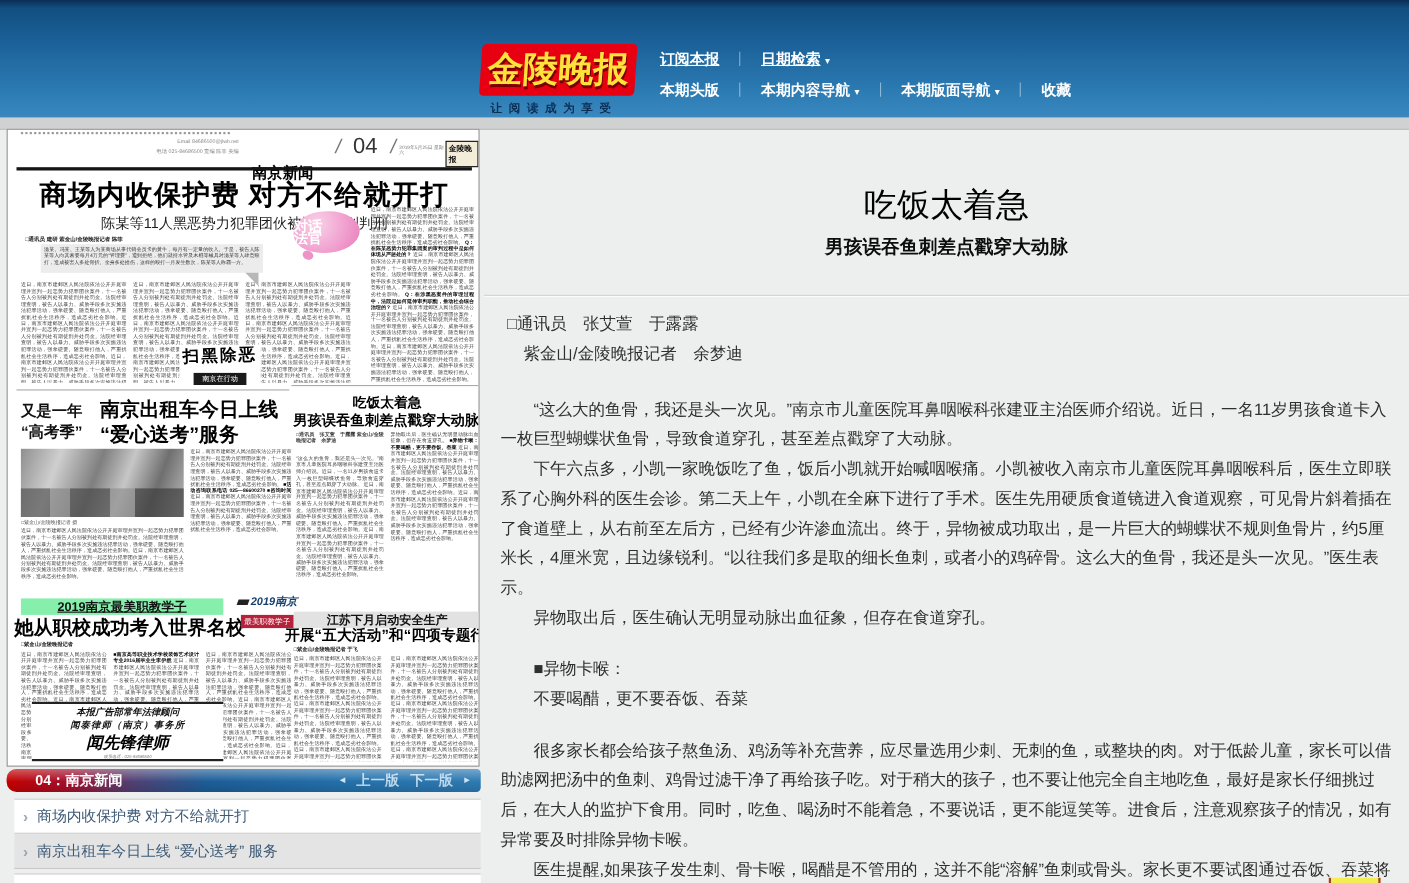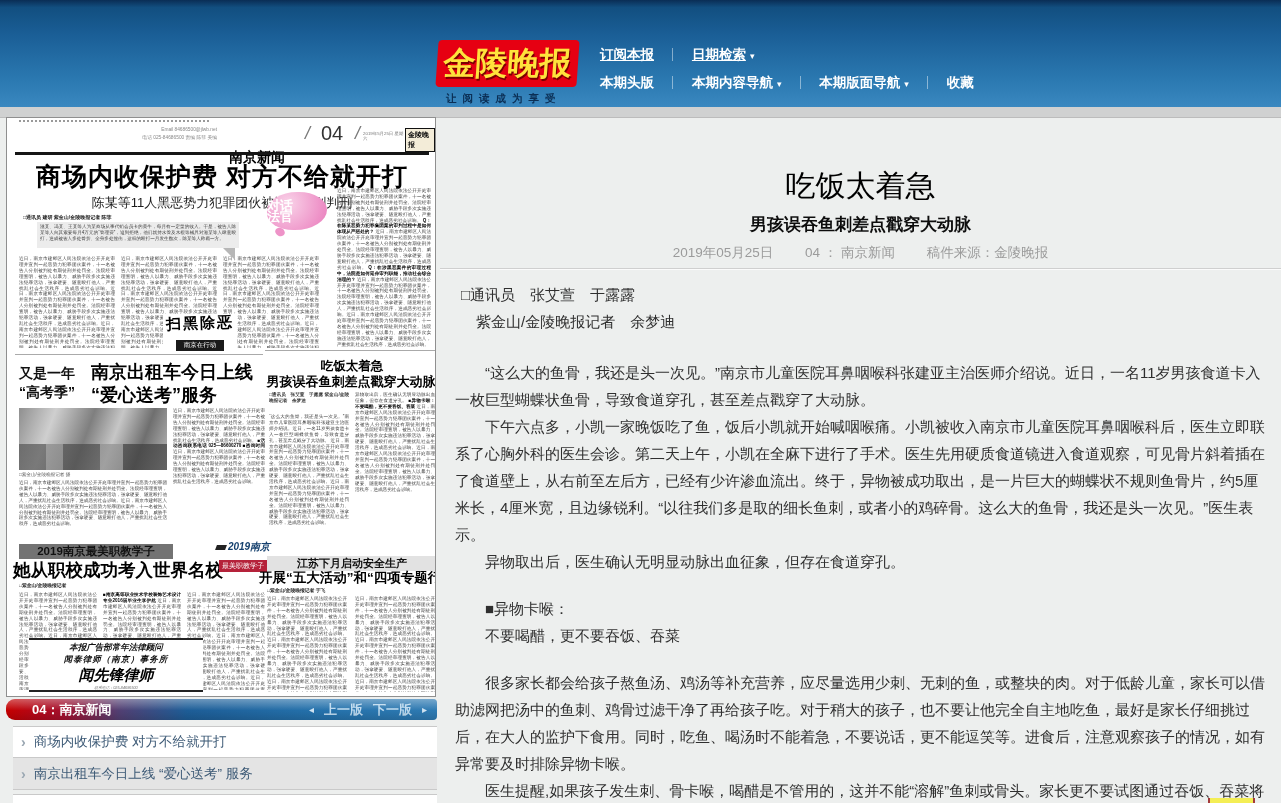--- a/index.html
+++ b/index.html
@@ -66,21 +66,21 @@
   .a2-kick{left:12px;top:246px;width:70px;font-size:14px;font-weight:bold;color:#111;line-height:19px;}
   .a2-h{left:84px;top:243px;width:176px;font-size:18px;font-weight:900;color:#000;line-height:23px;}
   .a2-photo{left:12px;top:290px;width:148px;height:62px;
     background:linear-gradient(110deg,#8f8f8f,#cfcfcf 22%,#7f7f7f 45%,#c6c6c6 62%,#6f6f6f 80%,#bdbdbd);}
   .a2-photo:after{content:"";position:absolute;left:0;bottom:0;width:100%;height:26px;
     background:linear-gradient(90deg,#555 0 18%,#888 18% 30%,#4a4a4a 30% 55%,#909090 55% 70%,#3e3e3e 70% 100%);opacity:.7;}
   .a2-cap{left:12px;top:354px;width:148px;font-size:4.6px;color:#555;}
   .a2-rc{left:166px;top:290px;width:92px;height:132px;}
   .a2-sub{left:12px;top:362px;width:148px;height:58px;}
 
-  .a3-kick{left:12px;top:426px;width:154px;text-align:center;font-size:11.5px;font-weight:bold;color:#111;background:#737373;}
+  .a3-kick{left:12px;top:426px;width:184px;text-align:center;font-size:11.5px;font-weight:bold;color:#111;background:#86efac;text-decoration:underline;}
   .a3-h{left:6px;top:440px;width:202px;font-size:17.5px;font-weight:900;color:#000;white-space:nowrap;}
   .a3-badge{left:206px;top:422px;width:60px;height:42px;text-align:center;}
   .a3-cap{display:inline-block;width:10px;height:5px;background:#222;transform:skewX(-20deg);margin-right:2px;}
   .a3-b1{font-size:10px;font-weight:900;font-style:italic;color:#15406e;display:block;}
   .a3-b2{display:inline-block;background:#b5223a;color:#fff;font-size:7px;padding:1px 3px;margin-top:1px;}
   .a3-by{left:12px;top:464px;font-size:4.8px;font-weight:bold;color:#222;}
   .a3-c1{left:12px;top:474px;width:78px;height:98px;}
   .a3-c2{left:96px;top:474px;width:78px;height:98px;}
   .a3-c3{left:180px;top:474px;width:78px;height:98px;}
   .ad{left:22px;top:520px;width:174px;height:54px;background:#fff;text-align:center;
@@ -286,25 +286,20 @@
   </div>
   <div class="alist-row alr2">
     <span class="aarr">›</span>
     <span class="atxt">南京出租车今日上线 “爱心送考” 服务</span>
   </div>
   <div class="alist-row alr3"></div>
 
 
   <div class="rtitle">吃饭太着急</div>
   <div class="rsub">男孩误吞鱼刺差点戳穿大动脉</div>
-  <div class="rmeta">
-    <span>2019年05月25日</span>
-    <span>04 ： 南京新闻</span>
-    <span>稿件来源：金陵晚报</span>
-  </div>
   <div class="rdiv"></div>
 
   <div class="rbody">
     <div class="byl1">□通讯员　张艾萱　于露露</div>
     <div class="byl2">紫金山/金陵晚报记者　余梦迪</div>
     <div class="sp24"></div>
     <p>“这么大的鱼骨，我还是头一次见。”南京市儿童医院耳鼻咽喉科张建亚主治医师介绍说。近日，一名11岁男孩食道卡入一枚巨型蝴蝶状鱼骨，导致食道穿孔，甚至差点戳穿了大动脉。</p>
     <p>下午六点多，小凯一家晚饭吃了鱼，饭后小凯就开始喊咽喉痛。小凯被收入南京市儿童医院耳鼻咽喉科后，医生立即联系了心胸外科的医生会诊。第二天上午，小凯在全麻下进行了手术。医生先用硬质食道镜进入食道观察，可见骨片斜着插在了食道壁上，从右前至左后方，已经有少许渗血流出。终于，异物被成功取出，是一片巨大的蝴蝶状不规则鱼骨片，约5厘米长，4厘米宽，且边缘锐利。“以往我们多是取的细长鱼刺，或者小的鸡碎骨。这么大的鱼骨，我还是头一次见。”医生表示。</p>
     <p>异物取出后，医生确认无明显动脉出血征象，但存在食道穿孔。</p>
     <div class="sp20"></div>

